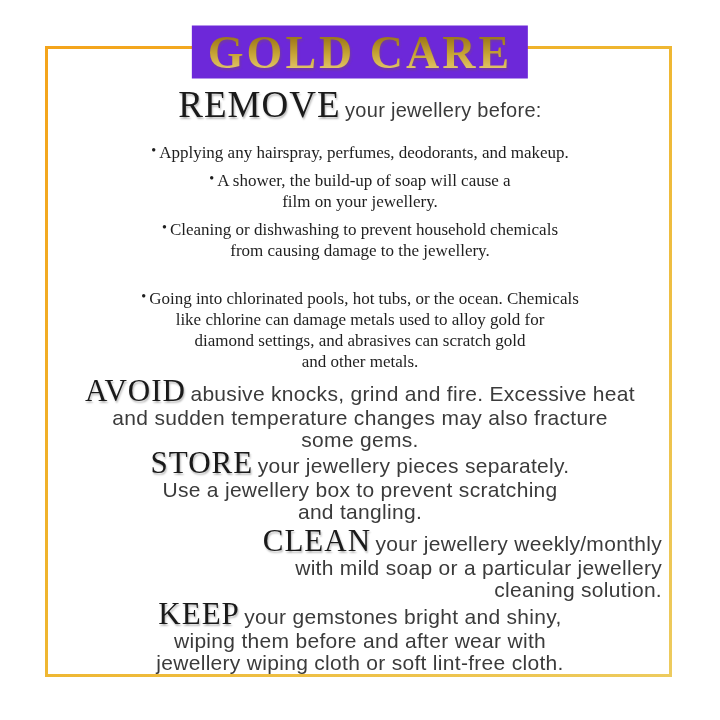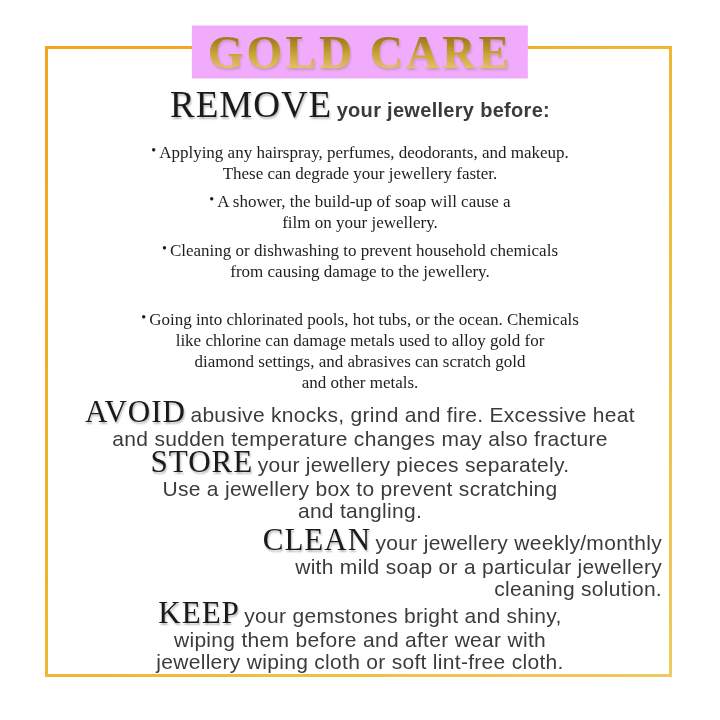--- a/index.html
+++ b/index.html
@@ -20,21 +20,21 @@
     box-sizing: border-box;
     border: 3px solid;
     border-image: linear-gradient(135deg, #F4A41B 0%, #EFB52E 45%, #EDCB5E 100%) 1;
   }
 
   
   .title-wrap {
     position: absolute;
     top: 52px; left: 360px;
     transform: translate(-50%, -50%);
-    background: #f0abfc;
+    background: #6d28d9;
     padding: 0 16px;
     z-index: 2;
     white-space: nowrap;
   }
   .title-text {
     font-family: "Liberation Serif", serif;
     font-size: 46px;
     font-weight: 600;
     letter-spacing: 3px;
     background: linear-gradient(180deg, #7E5E17 0%, #A8831F 30%, #C8A636 55%, #DDBE5E 78%, #EFE3AC 100%);
@@ -64,21 +64,21 @@
 
   .remove-heading {
     margin: 0 0 6px 0;
     line-height: 44px;
   }
   .sans {
     color: #3b3b3b;
     font-size: 21px;
     letter-spacing: 0.3px;
   }
-  .remove-heading .sans { font-weight: bold; font-size: 20px; }
+  .remove-heading .sans { font-weight: normal; font-size: 20px; }
 
   
   .bullets { margin-top: 6px; }
   .bullet {
     margin: 0 0 5px 0;
     font-family: "Liberation Serif", serif;
     font-size: 17px;
     color: #1e1e1e;
     line-height: 21px;
   }
@@ -119,21 +119,20 @@
 
     <p class="remove-heading">
       <span class="kw kw-remove">REMOVE</span>
       <span class="sans">your jewellery before:</span>
     </p>
 
     <div class="bullets">
 
       <p class="bullet">
         <span class="bline"><span class="marker">•</span><span>Applying any hairspray, perfumes, deodorants, and makeup.</span></span>
-        <span class="bline">These can degrade your jewellery faster.</span>
       </p>
 
       <p class="bullet">
         <span class="bline"><span class="marker">•</span><span>A shower, the build-up of soap will cause a</span></span>
         <span class="bline">film on your jewellery.</span>
       </p>
 
       <p class="bullet">
         <span class="bline"><span class="marker">•</span><span>Cleaning or dishwashing to prevent household chemicals</span></span>
         <span class="bline">from causing damage to the jewellery.</span>
@@ -144,20 +143,21 @@
         <span class="bline">like chlorine can damage metals used to alloy gold for</span>
         <span class="bline">diamond settings, and abrasives can scratch gold</span>
         <span class="bline">and other metals.</span>
       </p>
 
     </div>
 
     <p class="section sec-avoid">
       <span class="sline"><span class="kw kw-section">AVOID</span> <span class="sans">abusive knocks, grind and fire. Excessive heat</span></span>
       <span class="sline sans">and sudden temperature changes may also fracture</span>
+      <span class="sline sans">some gems.</span>
     </p>
 
     <p class="section sec-store">
       <span class="sline"><span class="kw kw-section">STORE</span> <span class="sans">your jewellery pieces separately.</span></span>
       <span class="sline sans">Use a jewellery box to prevent scratching</span>
       <span class="sline sans">and tangling.</span>
     </p>
 
     <p class="section sec-clean">
       <span class="sline"><span class="kw kw-section">CLEAN</span> <span class="sans">your jewellery weekly/monthly</span></span>

